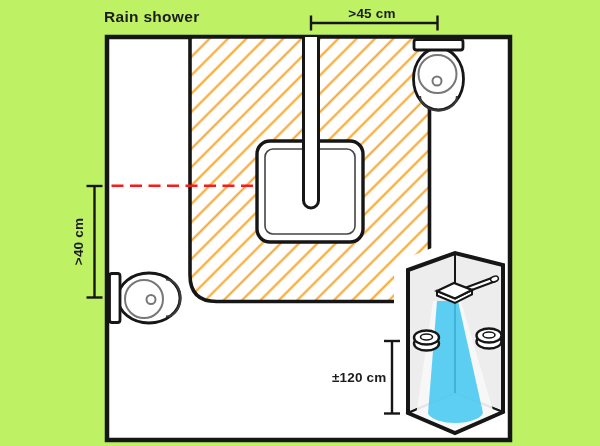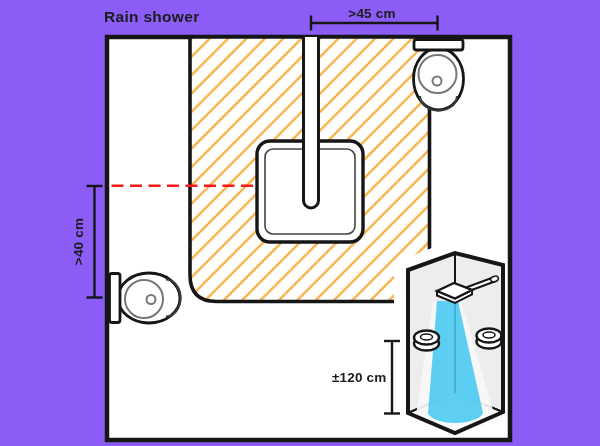--- a/index.html
+++ b/index.html
@@ -1,16 +1,16 @@
 <!DOCTYPE html>
 <html><head>
 <meta charset="utf-8">
 <style>
   html,body{margin:0;padding:0;background:#ffffff;}
-  .stage{position:relative;width:600px;height:446px;background:#8b5cf6;overflow:hidden;}
+  .stage{position:relative;width:600px;height:446px;background:#bef264;overflow:hidden;}
   svg{display:block;}
   .t{font-family:"Liberation Sans",sans-serif;fill:#1c1c1c;}
   .title{font-size:15.5px;font-weight:600;letter-spacing:.3px;}
   .dim{font-size:13.5px;font-weight:600;letter-spacing:.2px;}
 </style>
 </head>
 <body>
 
 <div class="stage">
 <svg width="600" height="446" viewBox="0 0 600 446">

